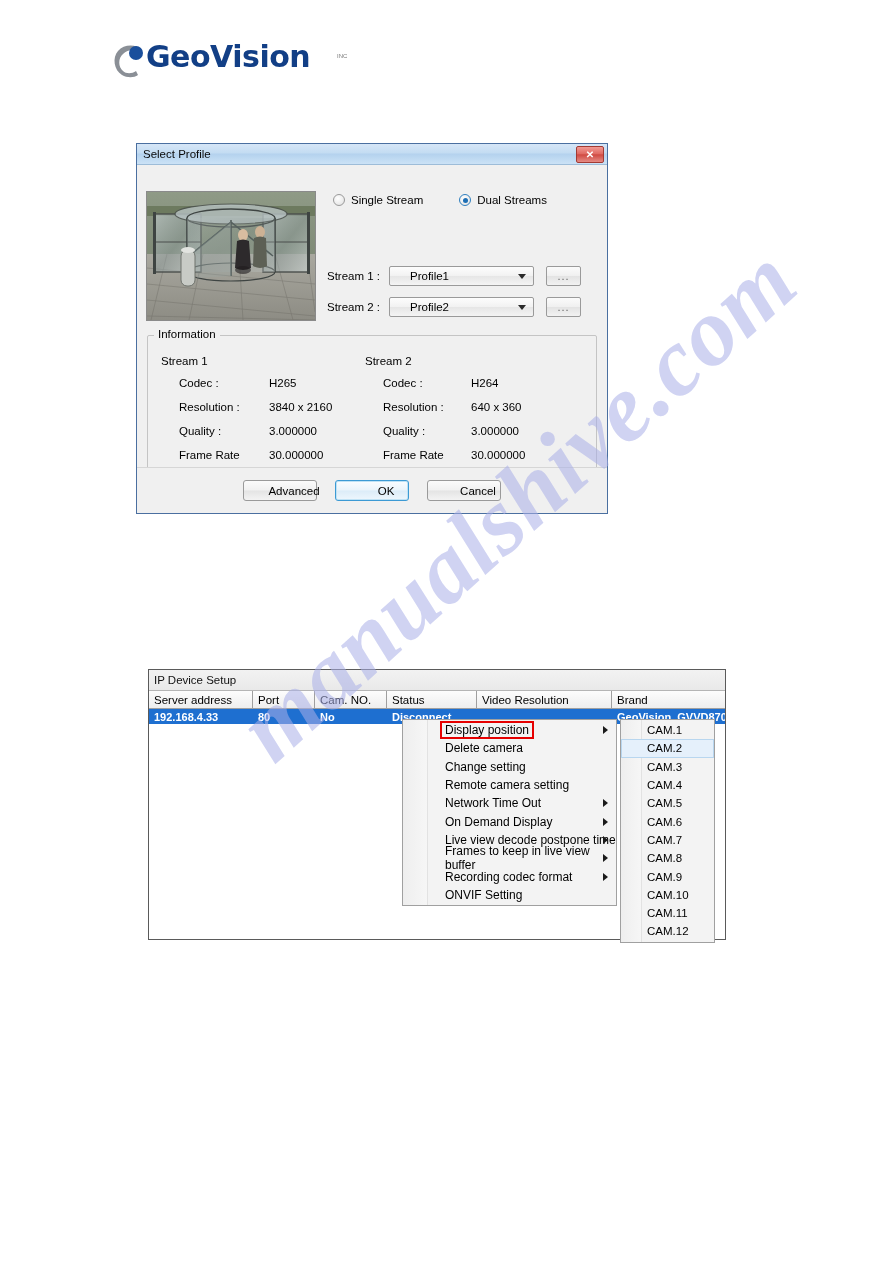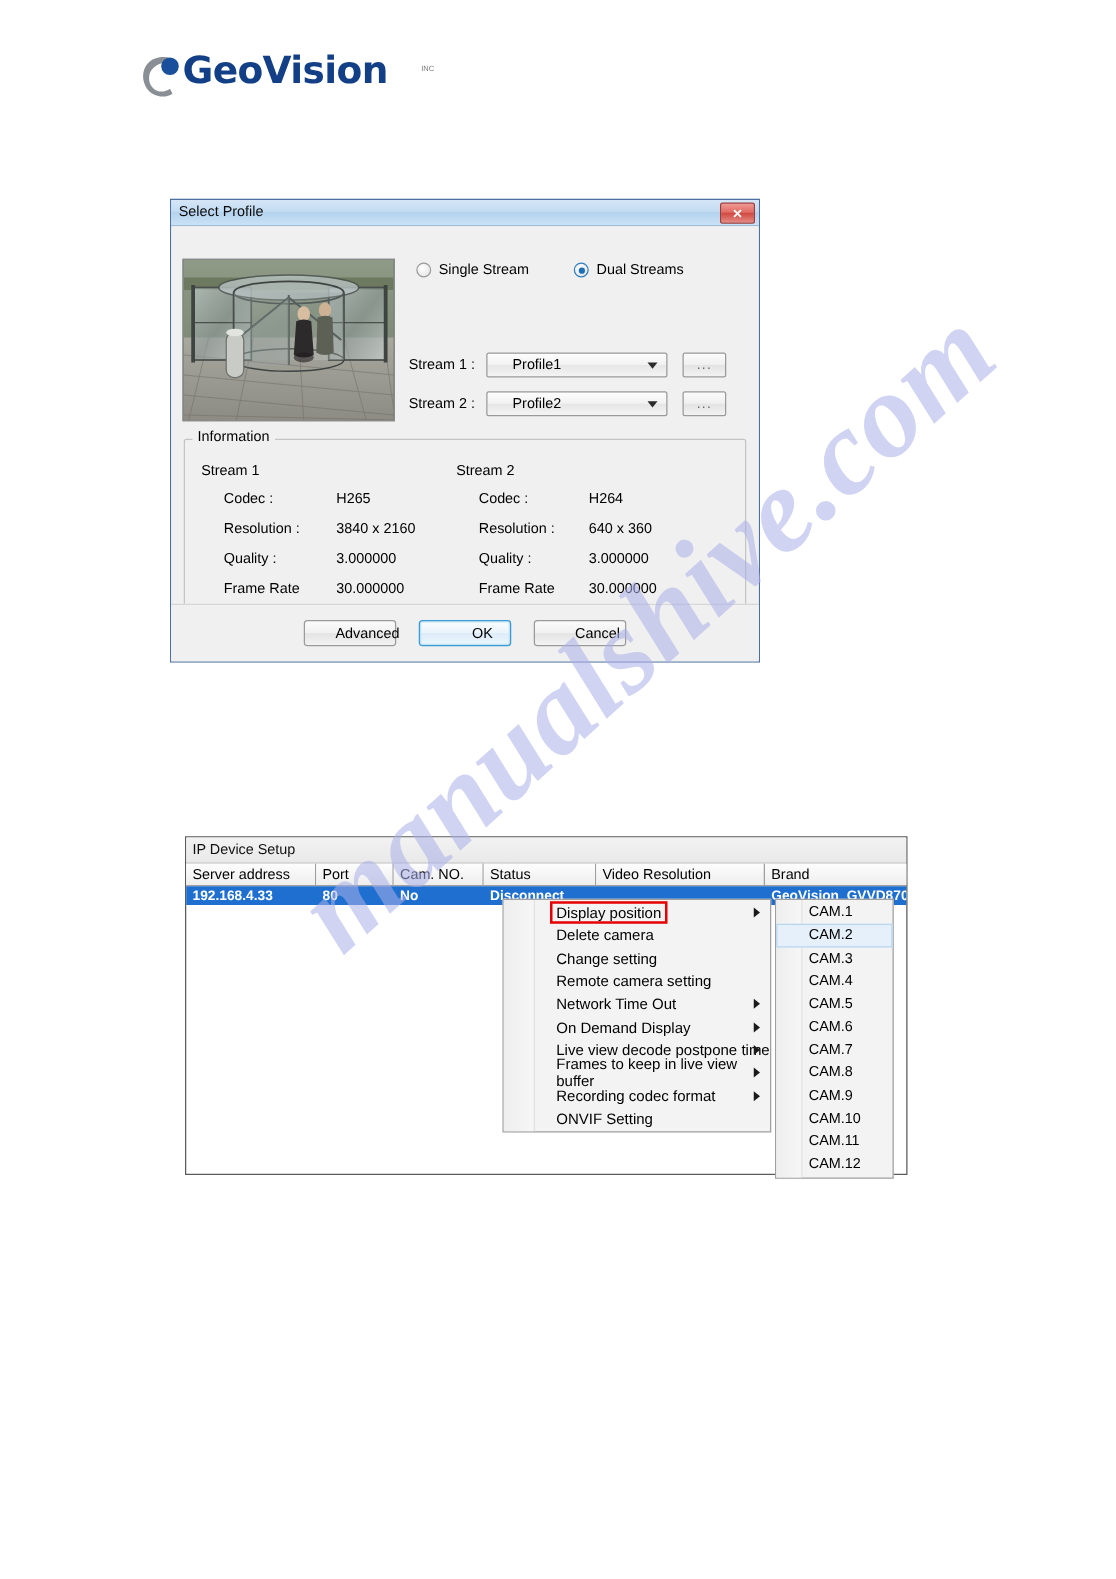--- a/index.html
+++ b/index.html
@@ -72,21 +72,21 @@
     line-height: 6px;
     color: #7a7a7a;
     font-family: "Liberation Sans", sans-serif;
     letter-spacing: 0px;
   }
 
   
   #dlg-profile {
     position: absolute;
     left: 136px;
-    top: 159px;
+    top: 143px;
     width: 472px;
     height: 371px;
     background: #f0f0f0;
     border: 1px solid #4a6fa0;
     box-sizing: border-box;
     font-size: 11px;
     color: #000;
     z-index: 10;
   }
   #dlg-profile-titlebar {

